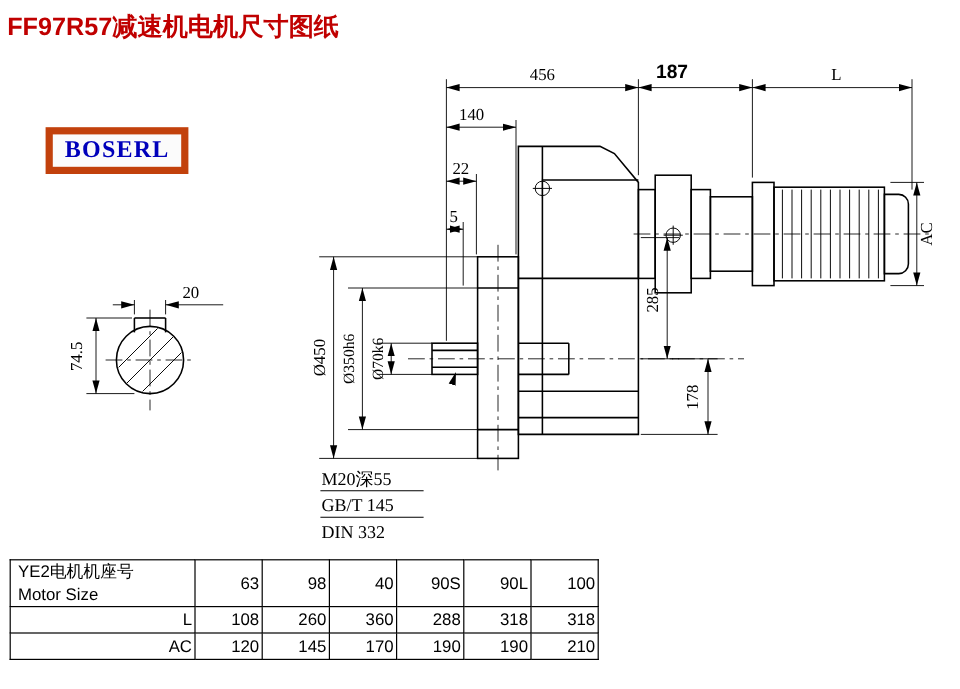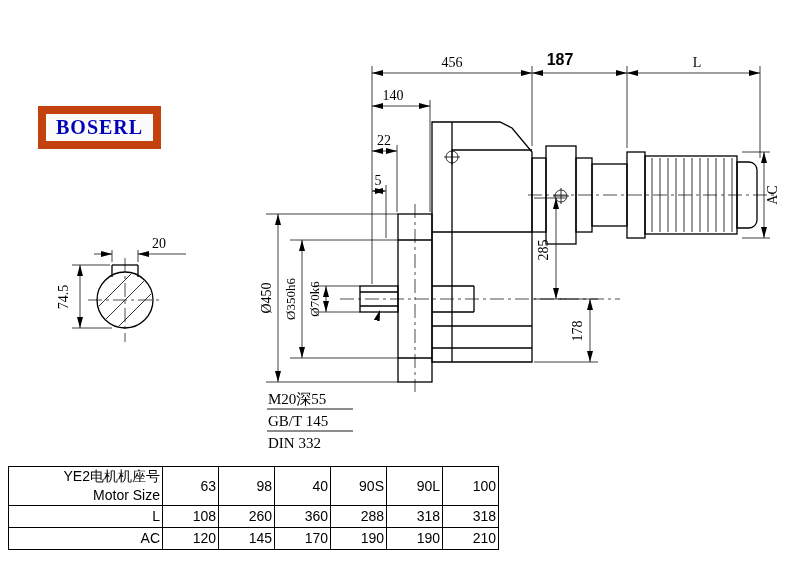--- a/index.html
+++ b/index.html
@@ -7,21 +7,21 @@
     position:relative; width:800px; height:574px; background:#ffffff;
     font-family:"Liberation Sans", sans-serif; overflow:hidden;
   }
   .title {
     position:absolute; left:6px; top:8px;
     font-size:21px; font-weight:bold; color:#c00000;
     font-family:"Liberation Sans", sans-serif;
   }
   .brand {
     position:absolute; left:38px; top:106px;
-    border:8px solid #c2410c; padding:2px 10px;
+    border:6px solid #c2410c; padding:2px 10px;
     font-family:"Liberation Serif", serif;
     font-size:20px; font-weight:bold; color:#0000bb; letter-spacing:1px;
     background:#fbfbfb;
   }
   svg.draw { position:absolute; left:0; top:0; }
   svg text { font-family:"Liberation Serif", serif; font-size:14px; fill:#000; }
   svg text.b { font-family:"Liberation Sans", sans-serif; font-weight:bold; font-size:16px; }
   svg text.s { font-size:13px; }
   svg text.n { font-size:15px; }
   .ol line, .ol rect, .ol path, .ol circle { stroke:#000; stroke-width:1.3; fill:none; }
@@ -34,27 +34,28 @@
   .dim-table {
     position:absolute; left:8px; top:466px; border-collapse:collapse;
     font-family:"Liberation Sans", sans-serif; background:#fff;
   }
   .dim-table td {
     border:1px solid #000; text-align:right; font-size:14px;
     height:21px; padding:0 2px; color:#000;
   }
   .dim-table td.c1 { width:145px; }
   .dim-table td.cv { width:51px; }
-  .dim-table td.hdr { text-align:right; padding-left:6px; line-height:1.35;margin-top:28px; }
+  .dim-table td.hdr { text-align:left; padding-left:6px; line-height:1.35;margin-top:28px; }
 </style>
 </head>
 <body>
 
 <div class="page">
 
+  <div class="title">FF97R57减速机电机尺寸图纸</div>
   <div class="brand">BOSERL</div>
 
   <svg class="draw" width="800" height="574" viewBox="0 0 800 574">
     <defs>
       <marker id="ae" markerUnits="userSpaceOnUse" markerWidth="12" markerHeight="8" refX="11" refY="4" orient="auto">
           <path d="M0,1 L11,4 L0,7 Z" fill="#000"></path>
         </marker>
       <marker id="as" markerUnits="userSpaceOnUse" markerWidth="12" markerHeight="8" refX="1" refY="4" orient="auto">
           <path d="M12,1 L1,4 L12,7 Z" fill="#000"></path>
         </marker>

